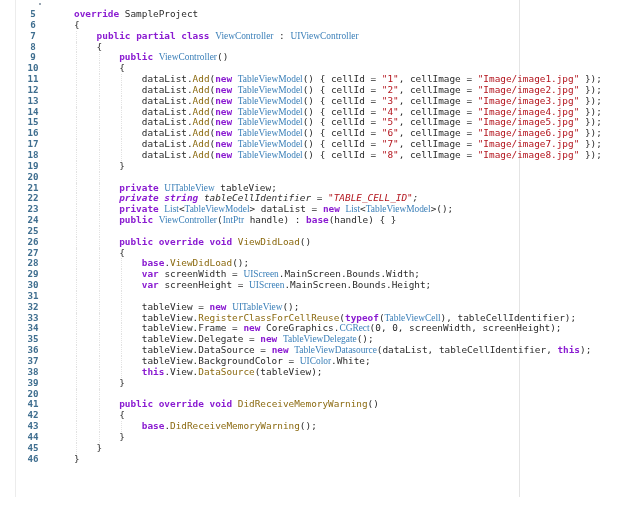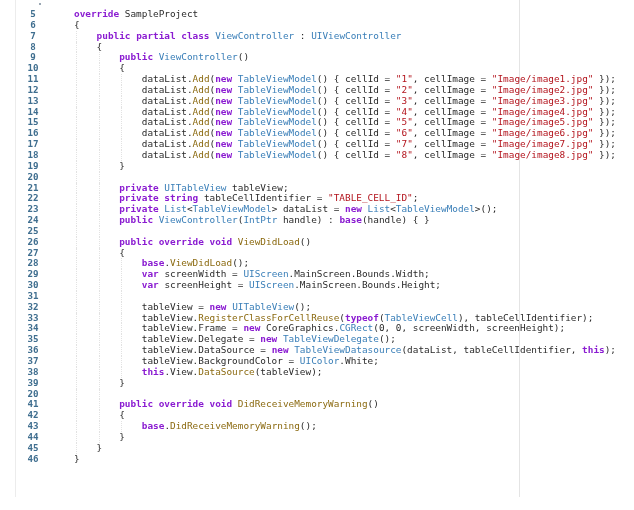--- a/index.html
+++ b/index.html
@@ -8,21 +8,21 @@
   .editor { position: absolute; left: 0; top: 0; width: 634px; height: 510px; background: #fff; }
   .gutter-border { position: absolute; left: 15px; top: 0; width: 1px; height: 497px; background: #ececec; }
   .margin-line { position: absolute; left: 519px; top: 0; width: 1px; height: 497px; background: #e4e4e4; }
   .top-dot { position: absolute; left: 39px; top: 3px; width: 2px; height: 2px; background: #9aa7b3; }
   .lines { position: absolute; left: 0; top: 9px; }
   .line { position: relative; height: 10.85px; line-height: 10.85px; font-size: 9.4px; white-space: pre; }
   .ln { position: absolute; left: 18px; width: 30px; text-align: center; color: #3f6e8f; font-weight: bold; font-size: 9.2px; }
   .code { position: absolute; left: 74px; color: #2b2b2b; }
   .guide { position: absolute; top: 0; width: 0; height: 10.85px; border-left: 1px dotted #e2e2e2; }
   .kw { color: #8a1bd1; font-weight: bold; }
-  .ty { color: #3a7fb8; }
+  .ty { color: #3a7fb8; font-family: Liberation Serif, serif; }
   .me { color: #8c6b12; }
   .st { color: #b3141d; }
 </style>
 </head>
 <body>
 
 <div class="editor">
   <div class="top-dot"></div>
   <div class="gutter-border"></div>
   <div class="margin-line"></div>
@@ -37,21 +37,21 @@
       <div class="line"><span class="ln">12</span><span class="guide" style="left: 76px;"></span><span class="guide" style="left: 98.6px;"></span><span class="guide" style="left: 121.2px;"></span><span class="code" style="left: 141.8px;"><span>dataList.</span><span class="me">Add</span><span>(</span><span class="kw">new</span><span> </span><span class="ty">TableViewModel</span><span>() { cellId = </span><span class="st">"2"</span><span>, cellImage = </span><span class="st">"Image/image2.jpg"</span><span> });</span></span></div>
       <div class="line"><span class="ln">13</span><span class="guide" style="left: 76px;"></span><span class="guide" style="left: 98.6px;"></span><span class="guide" style="left: 121.2px;"></span><span class="code" style="left: 141.8px;"><span>dataList.</span><span class="me">Add</span><span>(</span><span class="kw">new</span><span> </span><span class="ty">TableViewModel</span><span>() { cellId = </span><span class="st">"3"</span><span>, cellImage = </span><span class="st">"Image/image3.jpg"</span><span> });</span></span></div>
       <div class="line"><span class="ln">14</span><span class="guide" style="left: 76px;"></span><span class="guide" style="left: 98.6px;"></span><span class="guide" style="left: 121.2px;"></span><span class="code" style="left: 141.8px;"><span>dataList.</span><span class="me">Add</span><span>(</span><span class="kw">new</span><span> </span><span class="ty">TableViewModel</span><span>() { cellId = </span><span class="st">"4"</span><span>, cellImage = </span><span class="st">"Image/image4.jpg"</span><span> });</span></span></div>
       <div class="line"><span class="ln">15</span><span class="guide" style="left: 76px;"></span><span class="guide" style="left: 98.6px;"></span><span class="guide" style="left: 121.2px;"></span><span class="code" style="left: 141.8px;"><span>dataList.</span><span class="me">Add</span><span>(</span><span class="kw">new</span><span> </span><span class="ty">TableViewModel</span><span>() { cellId = </span><span class="st">"5"</span><span>, cellImage = </span><span class="st">"Image/image5.jpg"</span><span> });</span></span></div>
       <div class="line"><span class="ln">16</span><span class="guide" style="left: 76px;"></span><span class="guide" style="left: 98.6px;"></span><span class="guide" style="left: 121.2px;"></span><span class="code" style="left: 141.8px;"><span>dataList.</span><span class="me">Add</span><span>(</span><span class="kw">new</span><span> </span><span class="ty">TableViewModel</span><span>() { cellId = </span><span class="st">"6"</span><span>, cellImage = </span><span class="st">"Image/image6.jpg"</span><span> });</span></span></div>
       <div class="line"><span class="ln">17</span><span class="guide" style="left: 76px;"></span><span class="guide" style="left: 98.6px;"></span><span class="guide" style="left: 121.2px;"></span><span class="code" style="left: 141.8px;"><span>dataList.</span><span class="me">Add</span><span>(</span><span class="kw">new</span><span> </span><span class="ty">TableViewModel</span><span>() { cellId = </span><span class="st">"7"</span><span>, cellImage = </span><span class="st">"Image/image7.jpg"</span><span> });</span></span></div>
       <div class="line"><span class="ln">18</span><span class="guide" style="left: 76px;"></span><span class="guide" style="left: 98.6px;"></span><span class="guide" style="left: 121.2px;"></span><span class="code" style="left: 141.8px;"><span>dataList.</span><span class="me">Add</span><span>(</span><span class="kw">new</span><span> </span><span class="ty">TableViewModel</span><span>() { cellId = </span><span class="st">"8"</span><span>, cellImage = </span><span class="st">"Image/image8.jpg"</span><span> });</span></span></div>
       <div class="line"><span class="ln">19</span><span class="guide" style="left: 76px;"></span><span class="guide" style="left: 98.6px;"></span><span class="code" style="left: 119.2px;"><span>}</span></span></div>
       <div class="line"><span class="ln">20</span><span class="guide" style="left: 76px;"></span><span class="guide" style="left: 98.6px;"></span><span class="code" style="left: 119.2px;"></span></div>
       <div class="line"><span class="ln">21</span><span class="guide" style="left: 76px;"></span><span class="guide" style="left: 98.6px;"></span><span class="code" style="left: 119.2px;"><span class="kw">private</span><span> </span><span class="ty">UITableView</span><span> tableView;</span></span></div>
-      <div class="line"><span class="ln">22</span><span class="guide" style="left: 76px;"></span><span class="guide" style="left: 98.6px;"></span><span class="code" style="left: 119.2px;"><span class="kw">private</span><span> </span><span class="kw">string</span><span> tableCellIdentifier = </span><span class="st">"TABLE_CELL_ID"</span><span>;</span></span></div>
+      <div class="line"><span class="ln">22</span><span class="guide" style="left: 76px;"></span><span class="guide" style="left: 98.6px;"></span><span class="code" style="left: 119.2px; font-style: italic;"><span class="kw">private</span><span> </span><span class="kw">string</span><span> tableCellIdentifier = </span><span class="st">"TABLE_CELL_ID"</span><span>;</span></span></div>
       <div class="line"><span class="ln">23</span><span class="guide" style="left: 76px;"></span><span class="guide" style="left: 98.6px;"></span><span class="code" style="left: 119.2px;"><span class="kw">private</span><span> </span><span class="ty">List</span><span>&lt;</span><span class="ty">TableViewModel</span><span>&gt; dataList = </span><span class="kw">new</span><span> </span><span class="ty">List</span><span>&lt;</span><span class="ty">TableViewModel</span><span>&gt;();</span></span></div>
       <div class="line"><span class="ln">24</span><span class="guide" style="left: 76px;"></span><span class="guide" style="left: 98.6px;"></span><span class="code" style="left: 119.2px;"><span class="kw">public</span><span> </span><span class="ty">ViewController</span><span>(</span><span class="ty">IntPtr</span><span> handle) : </span><span class="kw">base</span><span>(handle) { }</span></span></div>
       <div class="line"><span class="ln">25</span><span class="guide" style="left: 76px;"></span><span class="guide" style="left: 98.6px;"></span><span class="code" style="left: 119.2px;"></span></div>
       <div class="line"><span class="ln">26</span><span class="guide" style="left: 76px;"></span><span class="guide" style="left: 98.6px;"></span><span class="code" style="left: 119.2px;"><span class="kw">public</span><span> </span><span class="kw">override</span><span> </span><span class="kw">void</span><span> </span><span class="me">ViewDidLoad</span><span>()</span></span></div>
       <div class="line"><span class="ln">27</span><span class="guide" style="left: 76px;"></span><span class="guide" style="left: 98.6px;"></span><span class="code" style="left: 119.2px;"><span>{</span></span></div>
       <div class="line"><span class="ln">28</span><span class="guide" style="left: 76px;"></span><span class="guide" style="left: 98.6px;"></span><span class="guide" style="left: 121.2px;"></span><span class="code" style="left: 141.8px;"><span class="kw">base</span><span>.</span><span class="me">ViewDidLoad</span><span>();</span></span></div>
       <div class="line"><span class="ln">29</span><span class="guide" style="left: 76px;"></span><span class="guide" style="left: 98.6px;"></span><span class="guide" style="left: 121.2px;"></span><span class="code" style="left: 141.8px;"><span class="kw">var</span><span> screenWidth = </span><span class="ty">UIScreen</span><span>.MainScreen.Bounds.Width;</span></span></div>
       <div class="line"><span class="ln">30</span><span class="guide" style="left: 76px;"></span><span class="guide" style="left: 98.6px;"></span><span class="guide" style="left: 121.2px;"></span><span class="code" style="left: 141.8px;"><span class="kw">var</span><span> screenHeight = </span><span class="ty">UIScreen</span><span>.MainScreen.Bounds.Height;</span></span></div>
       <div class="line"><span class="ln">31</span><span class="guide" style="left: 76px;"></span><span class="guide" style="left: 98.6px;"></span><span class="guide" style="left: 121.2px;"></span><span class="code" style="left: 141.8px;"></span></div>
       <div class="line"><span class="ln">32</span><span class="guide" style="left: 76px;"></span><span class="guide" style="left: 98.6px;"></span><span class="guide" style="left: 121.2px;"></span><span class="code" style="left: 141.8px;"><span>tableView = </span><span class="kw">new</span><span> </span><span class="ty">UITableView</span><span>();</span></span></div>

